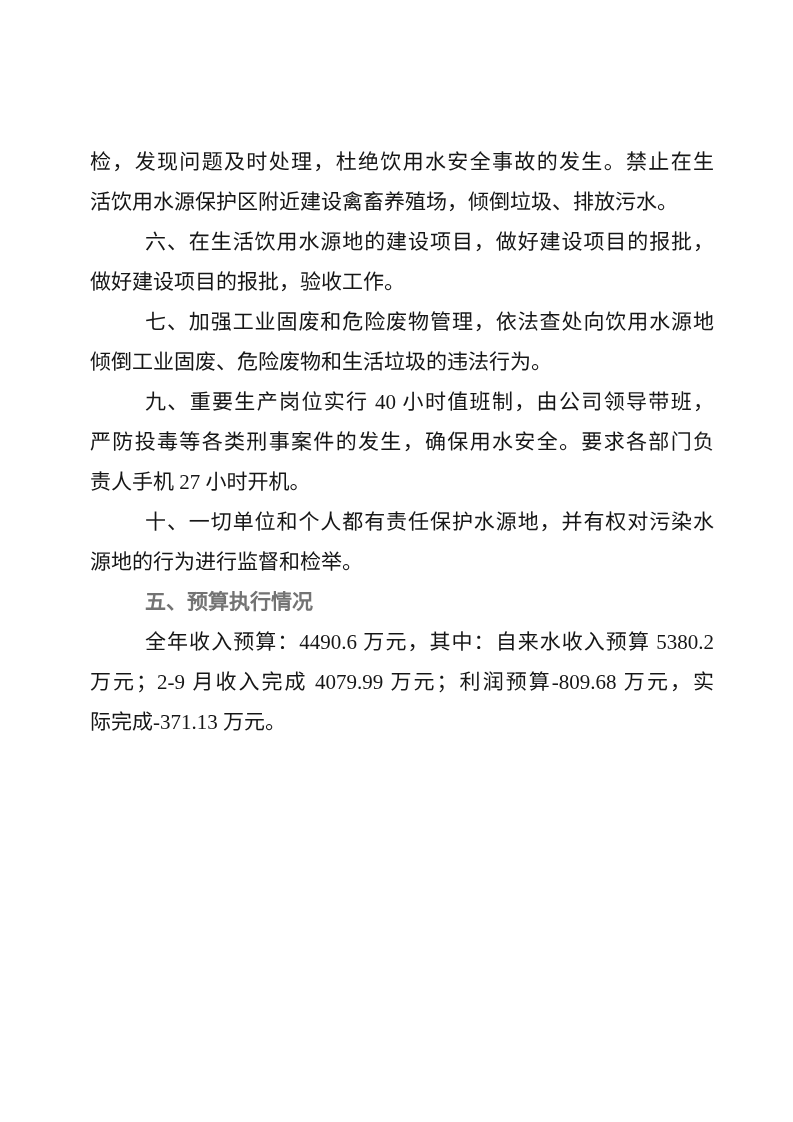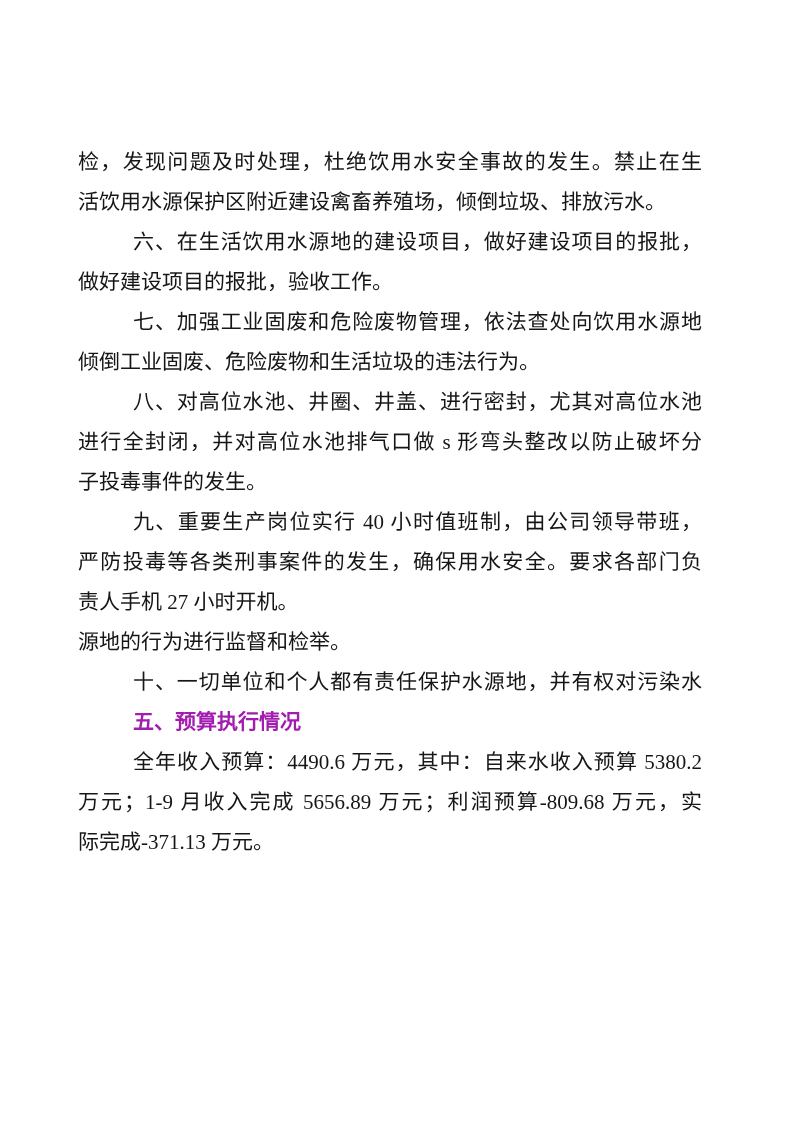--- a/index.html
+++ b/index.html
@@ -11,21 +11,21 @@
     position: relative;
     width: 793px;
     height: 1122px;
     background: #ffffff;
     overflow: hidden;
     font-family: "Liberation Serif", serif;
     color: #161616;
   }
   .content {
     position: absolute;
-    left: 78px;
+    left: 90px;
     top: 142px;
     width: 624px;
   }
   .para {
     margin: 0;
     padding: 0;
   }
   .line {
     font-size: 21px;
     line-height: 40px;
@@ -38,56 +38,51 @@
   .line.fill {
     text-align-last: justify;
   }
   .line.indent {
     text-indent: 55px;
   }
   .para.heading .line {
     font-family: "Liberation Sans", sans-serif;
     font-weight: 700;
     font-size: 21px;
-    color: #a21caf;
+    color: #737373;
   }
 </style>
 </head>
 <body>
 
 <div class="page">
   <div class="content">
       <div class="para body">
         <div class="line fill">检，发现问题及时处理，杜绝饮用水安全事故的发生。禁止在生</div>
         <div class="line">活饮用水源保护区附近建设禽畜养殖场，倾倒垃圾、排放污水。</div>
       </div>
       <div class="para body">
         <div class="line fill indent">六、在生活饮用水源地的建设项目，做好建设项目的报批，</div>
         <div class="line">做好建设项目的报批，验收工作。</div>
       </div>
       <div class="para body">
         <div class="line fill indent">七、加强工业固废和危险废物管理，依法查处向饮用水源地</div>
         <div class="line">倾倒工业固废、危险废物和生活垃圾的违法行为。</div>
       </div>
       <div class="para body">
-        <div class="line fill indent">八、对高位水池、井圈、井盖、进行密封，尤其对高位水池</div>
-        <div class="line fill">进行全封闭，并对高位水池排气口做 s 形弯头整改以防止破坏分</div>
-        <div class="line">子投毒事件的发生。</div>
-      </div>
-      <div class="para body">
         <div class="line fill indent">九、重要生产岗位实行 40 小时值班制，由公司领导带班，</div>
         <div class="line fill">严防投毒等各类刑事案件的发生，确保用水安全。要求各部门负</div>
         <div class="line">责人手机 27 小时开机。</div>
       </div>
       <div class="para body">
+        <div class="line fill indent">十、一切单位和个人都有责任保护水源地，并有权对污染水</div>
         <div class="line">源地的行为进行监督和检举。</div>
-        <div class="line fill indent">十、一切单位和个人都有责任保护水源地，并有权对污染水</div>
       </div>
       <div class="para heading">
         <div class="line indent">五、预算执行情况</div>
       </div>
       <div class="para body">
         <div class="line fill indent">全年收入预算：4490.6 万元，其中：自来水收入预算 5380.2</div>
-        <div class="line fill">万元；1-9 月收入完成 5656.89 万元；利润预算-809.68 万元，实</div>
+        <div class="line fill">万元；2-9 月收入完成 4079.99 万元；利润预算-809.68 万元，实</div>
         <div class="line">际完成-371.13 万元。</div>
       </div>
     </div>
 </div>
 
 </body></html>

